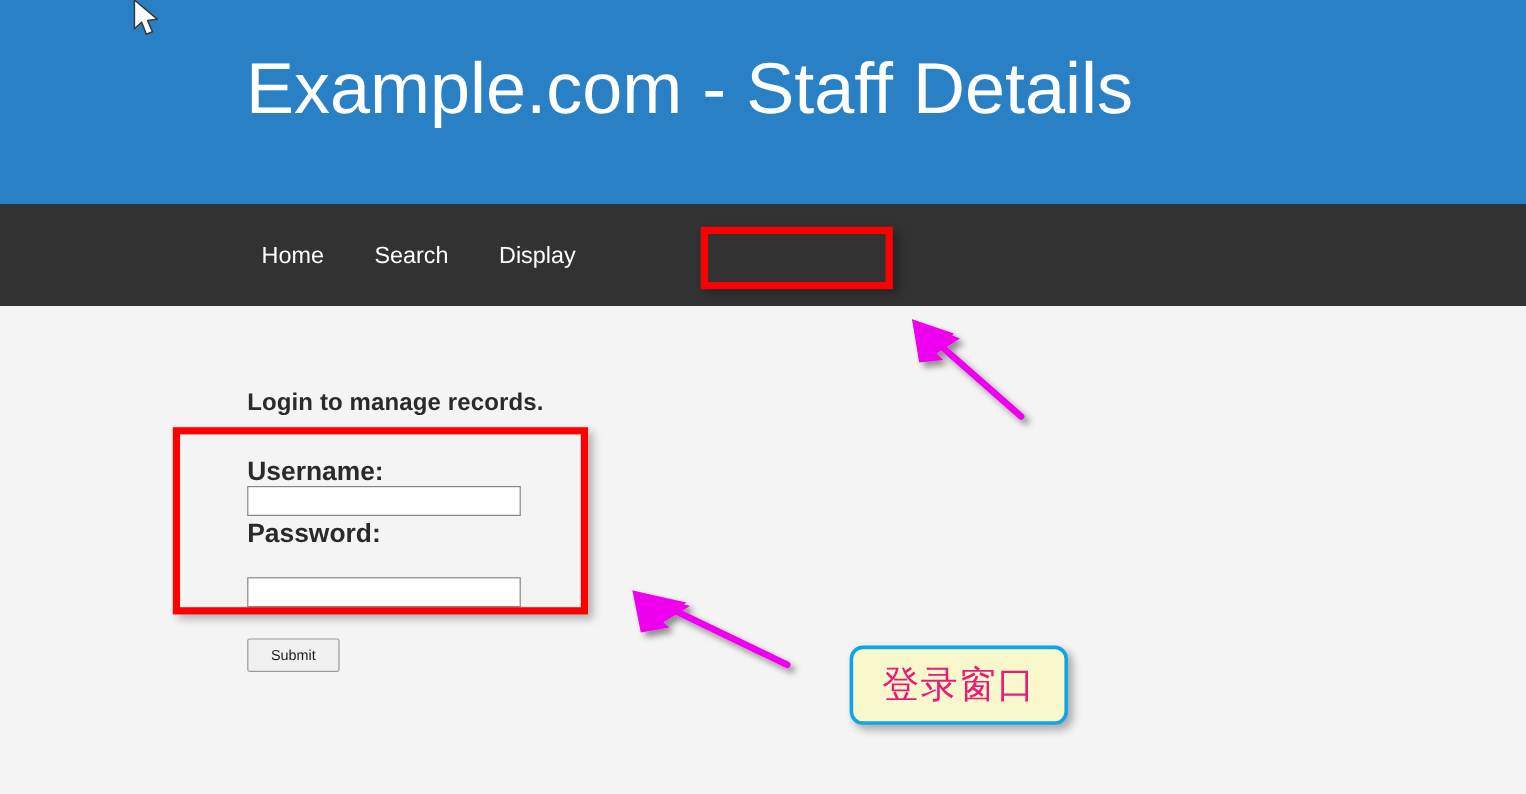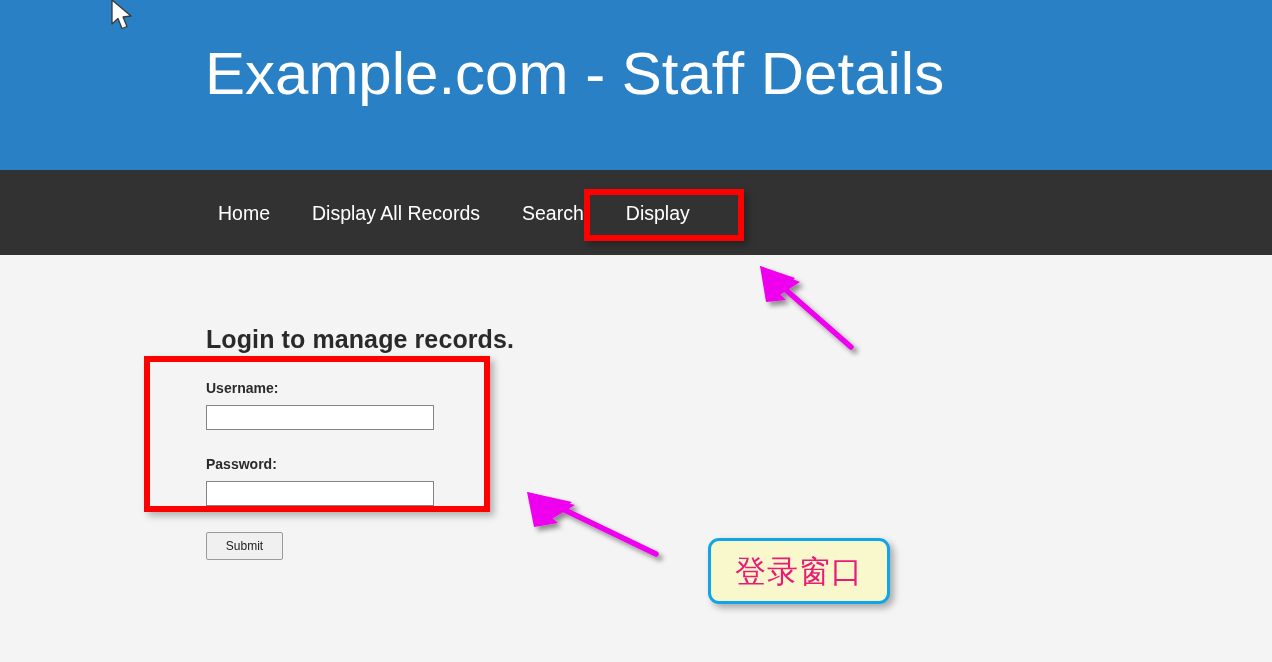--- a/index.html
+++ b/index.html
@@ -84,37 +84,37 @@
     top: 255px;
     width: 1272px;
     height: 407px;
     background: #f4f4f4;
   }
   .login-heading {
     position: absolute;
     left: 206px;
     top: 325px;
     margin: 0;
-    font-size: 25px;
+    font-size: 20px;
     font-weight: bold;
     color: #2a2a2a;
     white-space: nowrap;
     letter-spacing: 0.1px;
   }
   .field-label {
     position: absolute;
     left: 206px;
     margin: 0;
-    font-size: 14px;
+    font-size: 22px;
     font-weight: bold;
     color: #2a2a2a;
     white-space: nowrap;
   }
   .label-username { top: 380px; }
-  .label-password { top: 456px; }
+  .label-password { top: 432px; }
 
   .text-input {
     position: absolute;
     left: 206px;
     width: 228px;
     height: 25px;
     box-sizing: border-box;
     border: 1px solid #848484;
     background: #ffffff;
     font-family: "Liberation Sans", sans-serif;
@@ -217,23 +217,20 @@
 <div id="page">
 
   <div class="site-header">
     <h1 class="site-title">Example.com - Staff Details</h1>
   </div>
 
   <nav class="nav-bar">
     <ul class="nav-list">
       <li>
           <a class="nav-item" href="#">Home</a>
-        </li>
-      <li>
-          <a class="nav-item" href="#">Display All Records</a>
         </li>
       <li>
           <a class="nav-item" href="#">Search</a>
         </li>
       <li>
           <a class="nav-item" href="#">Display</a>
         </li>
     </ul>
   </nav>
 

